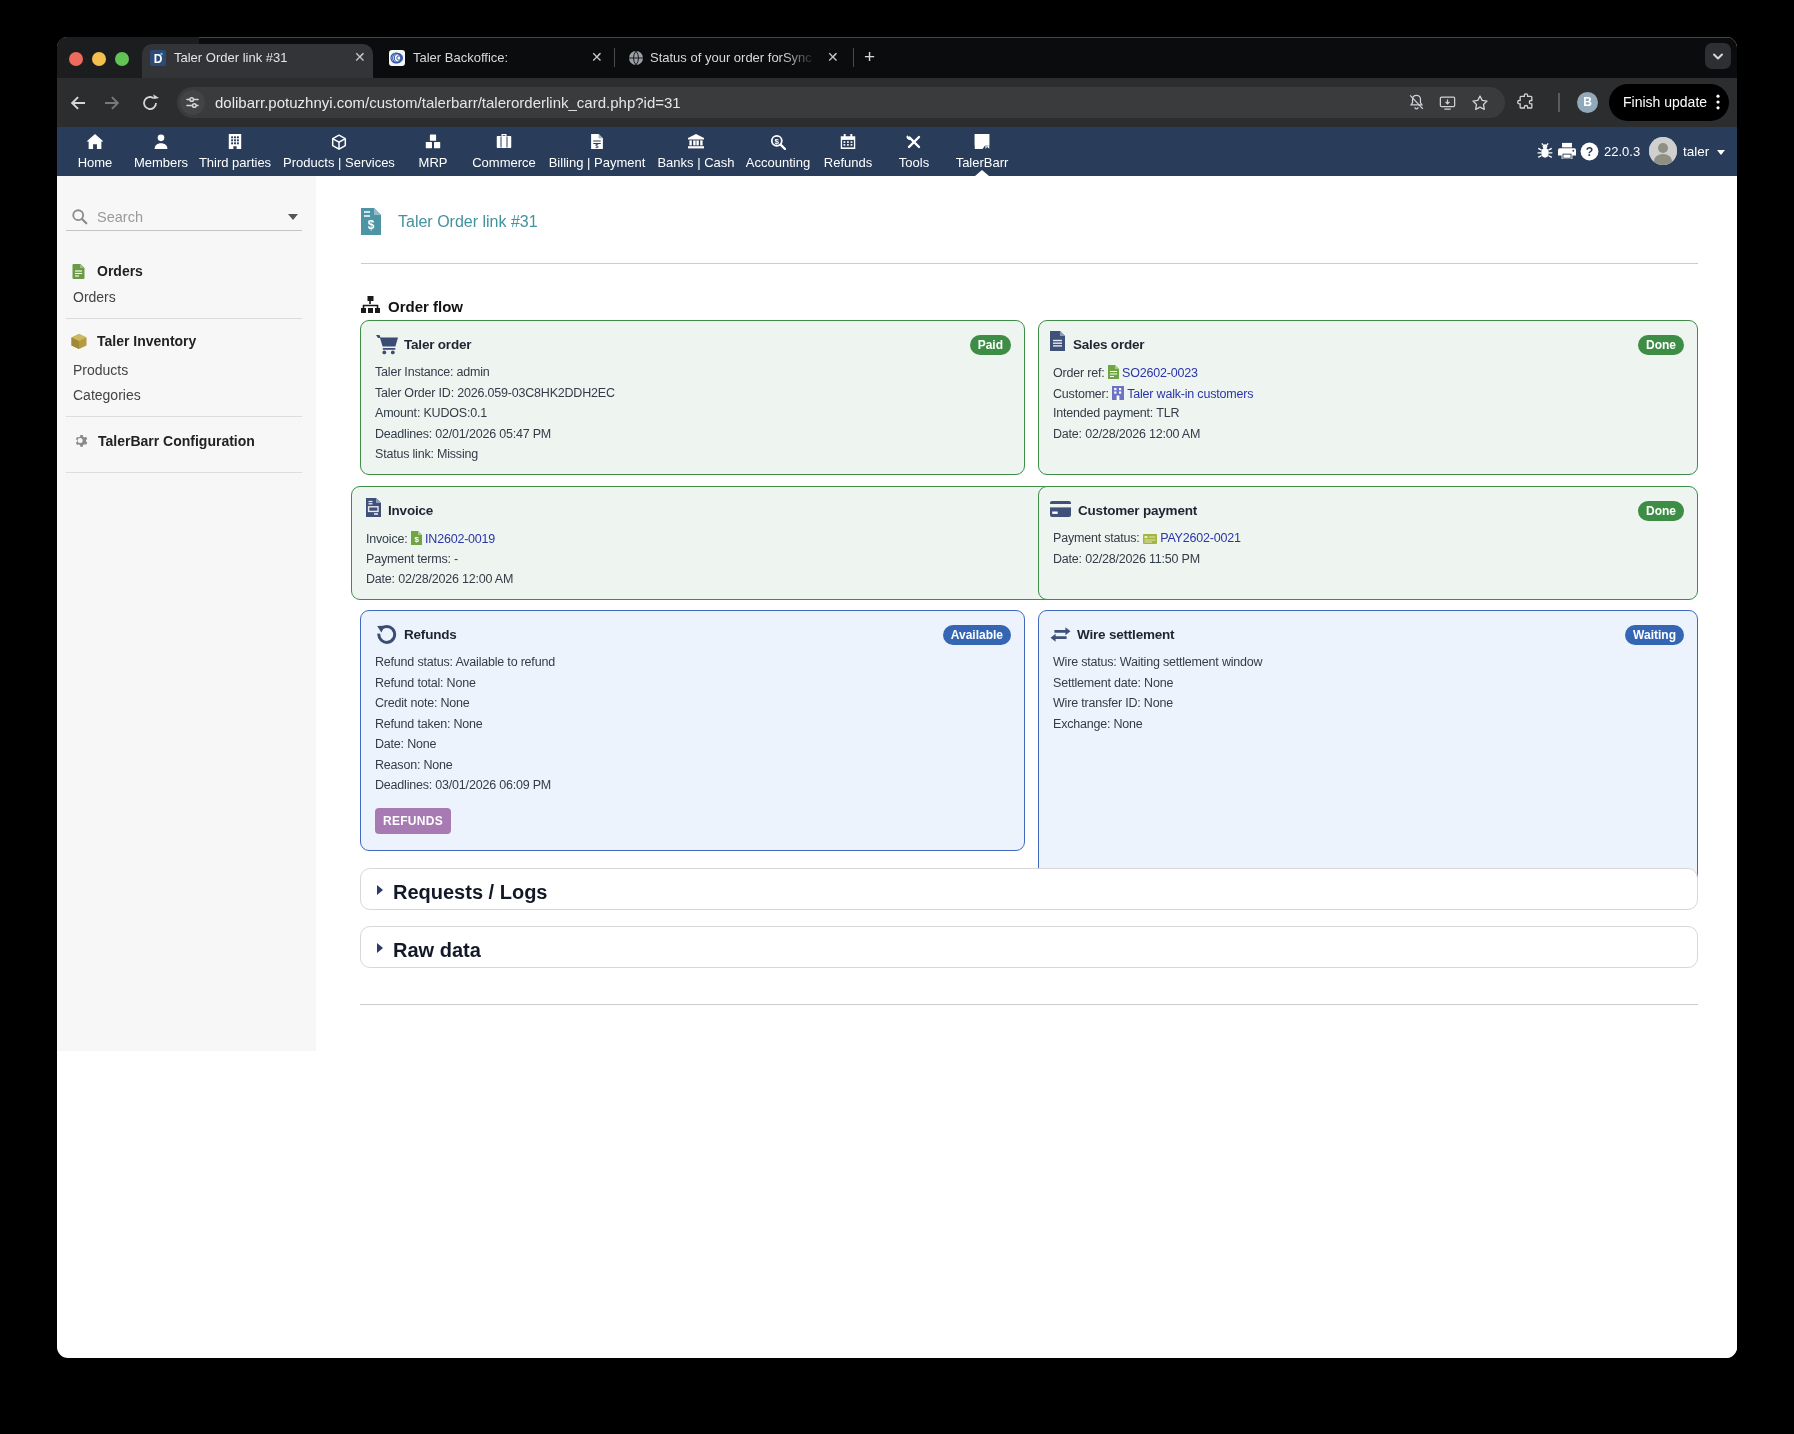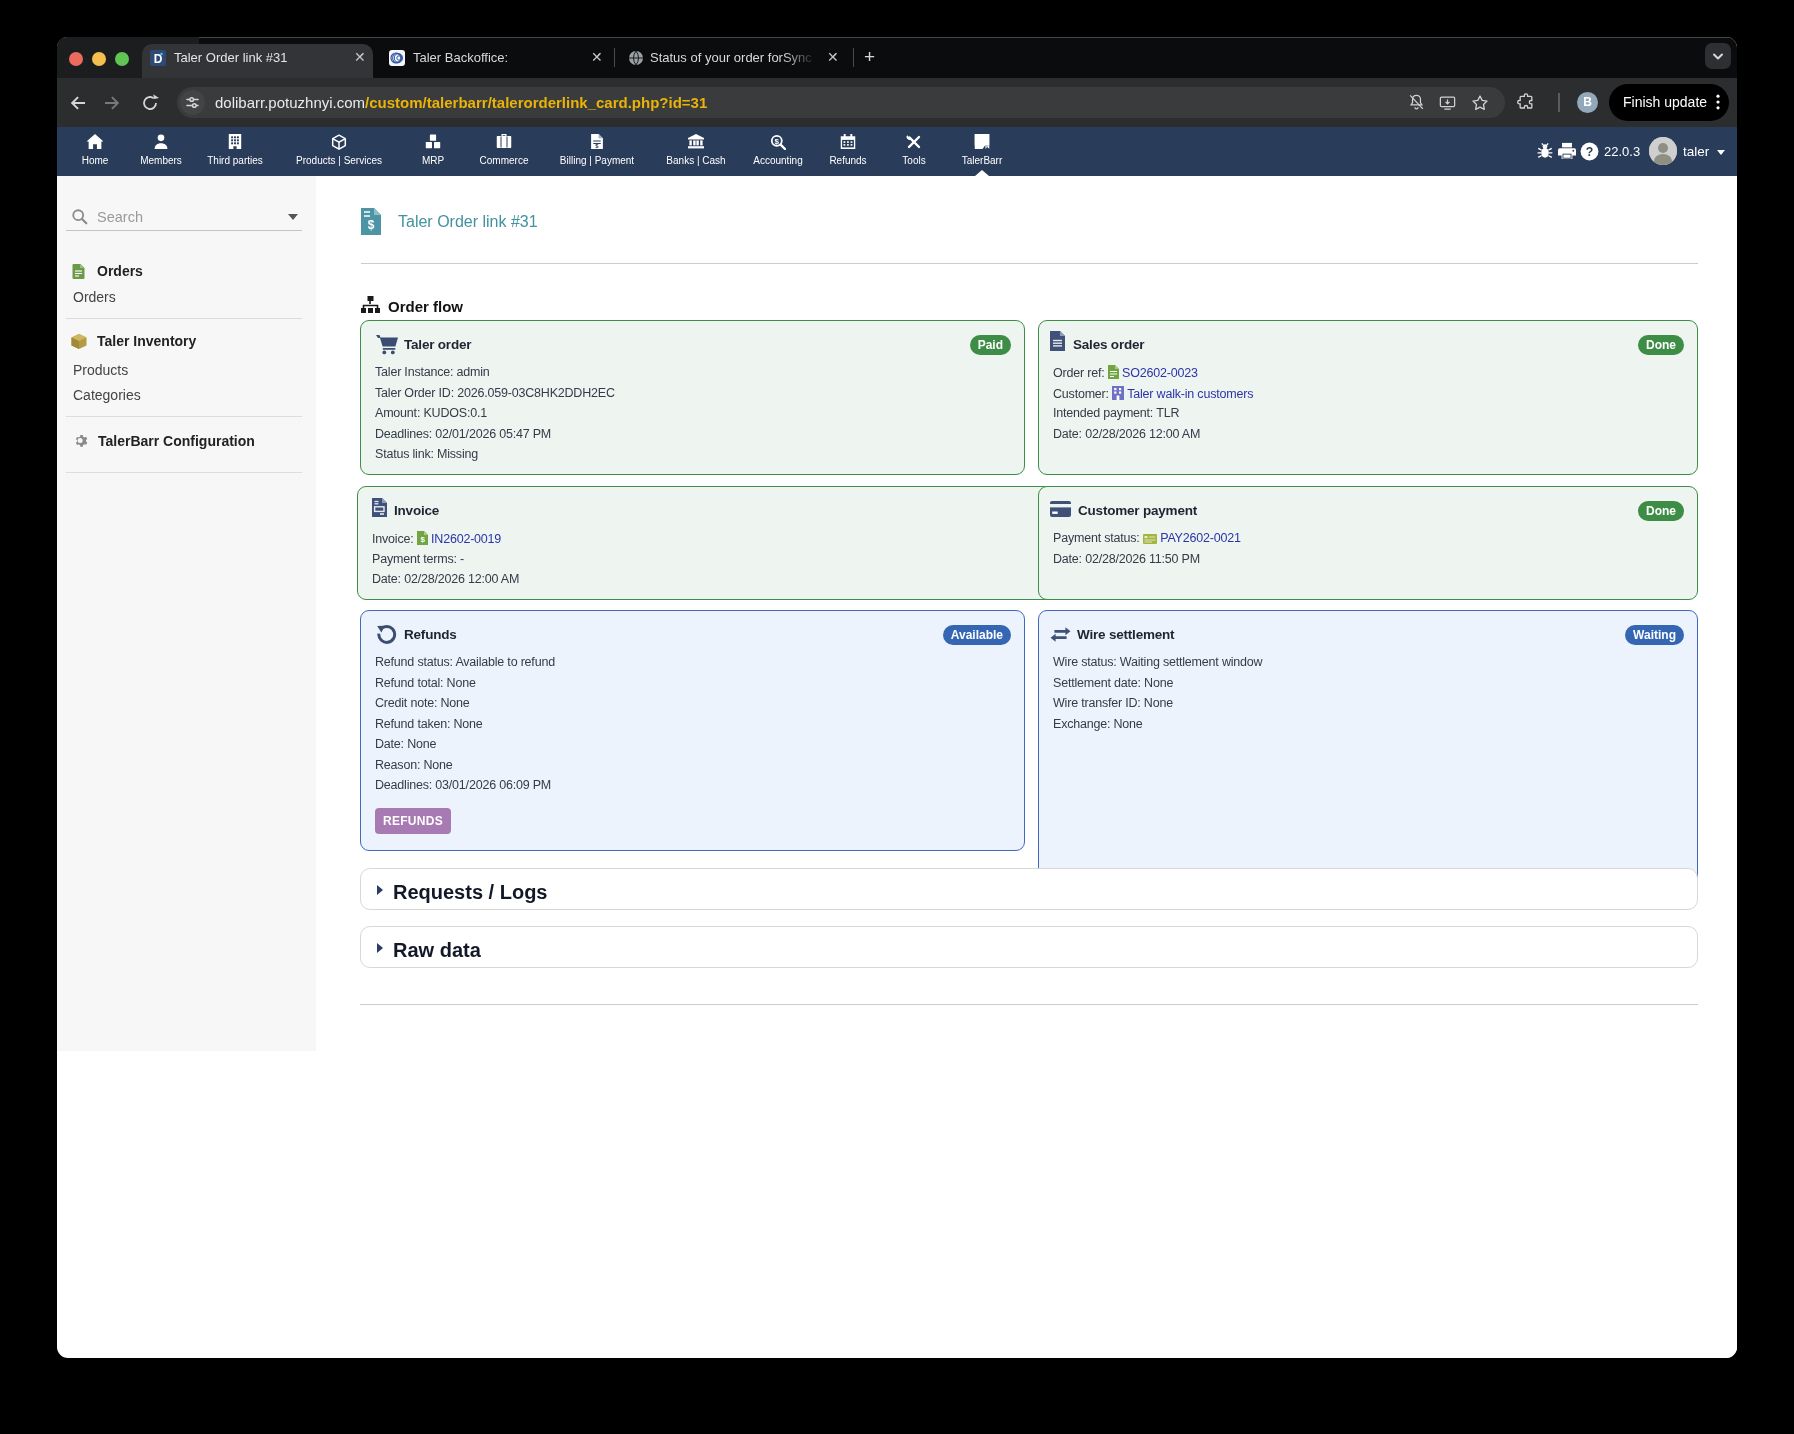--- a/index.html
+++ b/index.html
@@ -16,25 +16,25 @@
   .tabtxt { position:absolute; top:13px; font-size:13px; color:#e4e5e7; white-space:nowrap; }
   .tabx { position:absolute; top:12px; font-size:14px; color:#c8c9cb; }
   .tabsep { position:absolute; top:11px; width:1px; height:19px; background:#4a4b4e; }
   .fav { position:absolute; top:13px; width:16px; height:16px; }
   #tabsearch { position:absolute; left:1648px; top:6px; width:26px; height:26px; border-radius:7px; background:#2e2f33; }
   
   #toolbar { position:absolute; left:0; top:41px; width:1680px; height:49px; background:#2c2d2f; }
   #urlpill { position:absolute; left:120px; top:9px; width:1328px; height:31px; border-radius:16px; background:#3a3b3d; }
   #tunecirc { position:absolute; left:3px; top:3px; width:25px; height:25px; border-radius:50%; background:#434446; }
   #urltext { position:absolute; left:38px; top:7px; font-size:15px; color:#e9eaeb; white-space:nowrap; }
-  #urltext .dim { color:#eab308;font-weight:bold; }
+  #urltext .dim { color:#e5e5e5; }
   
   #menubar { position:absolute; left:0; top:90px; width:1680px; height:49px; background:#293c59; }
   .mi { position:absolute; top:0; height:49px; color:#fff; text-align:center; }
-  .mi .lbl { position:absolute; left:50%; transform:translateX(-50%); top:28px; font-size:10px; white-space:nowrap; color:#fff; }
+  .mi .lbl { position:absolute; left:50%; transform:translateX(-50%); top:28px; font-size:13px; white-space:nowrap; color:#fff; }
   .mi svg { position:absolute; left:50%; transform:translateX(-50%); top:7px; }
   
   #sidebar { position:absolute; left:0; top:139px; width:259px; height:875px; background:#f7f7f7; }
   .sbsep { position:absolute; left:9px; width:236px; height:1px; background:#ddd; }
   .sbhead { position:absolute; left:40px; font-size:14px; font-weight:bold; color:#222; white-space:nowrap; }
   .sblink { position:absolute; left:16px; font-size:14px; color:#444; white-space:nowrap; }
   
   #content { position:absolute; left:259px; top:139px; width:1421px; height:1182px; background:#fff; }
   .hr { position:absolute; height:1px; background:#ccc; }
   .card { position:absolute; border-radius:9px; }
@@ -419,21 +419,21 @@
               <rect x="7" y="2" width="2.2" height="2.2"></rect>
               <rect x="2.2" y="5.5" width="2.2" height="2.2"></rect>
               <rect x="7" y="5.5" width="2.2" height="2.2"></rect>
               <rect x="4.6" y="9.5" width="2.8" height="4.5"></rect>
             </g>
           </svg> <a>Taler walk-in customers</a></div>
       <div class="cline" style="left:14px; top:85px;">Intended payment: TLR</div>
       <div class="cline" style="left:14px; top:106px;">Date: 02/28/2026 12:00 AM</div>
     </div>
 
-    <div class="card green" style="left:41px; top:310px; width:759px; height:114px;padding-left:40px;">
+    <div class="card green" style="left:35px; top:310px; width:759px; height:114px;padding-left:40px;">
       <svg class="abs" style="left:14px; top:11px;" width="15" height="19" viewBox="0 0 15 19">
           <path d="M0 0h10l5 5v14H0z" fill="#3f5178"></path>
           <path d="M10 0l5 5h-5z" fill="#8f9cba"></path>
           <g stroke="#e8eaf0" stroke-width="1.3">
             <line x1="2.5" y1="3.5" x2="6.5" y2="3.5"></line>
             <line x1="2.5" y1="5.8" x2="6.5" y2="5.8"></line>
           </g>
           <rect x="2.6" y="8.8" width="9.4" height="4.6" fill="none" stroke="#e8eaf0" stroke-width="1.4"></rect>
           <line x1="8" y1="16" x2="12" y2="16" stroke="#e8eaf0" stroke-width="1.6"></line>
         </svg>

